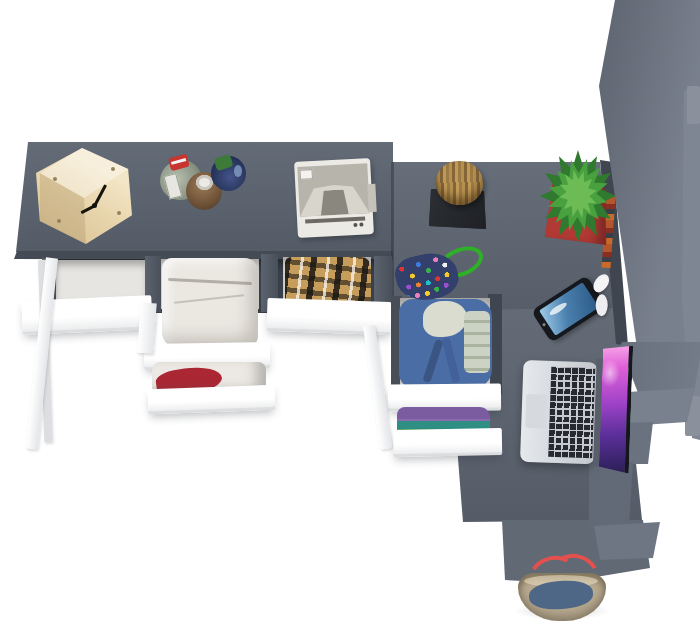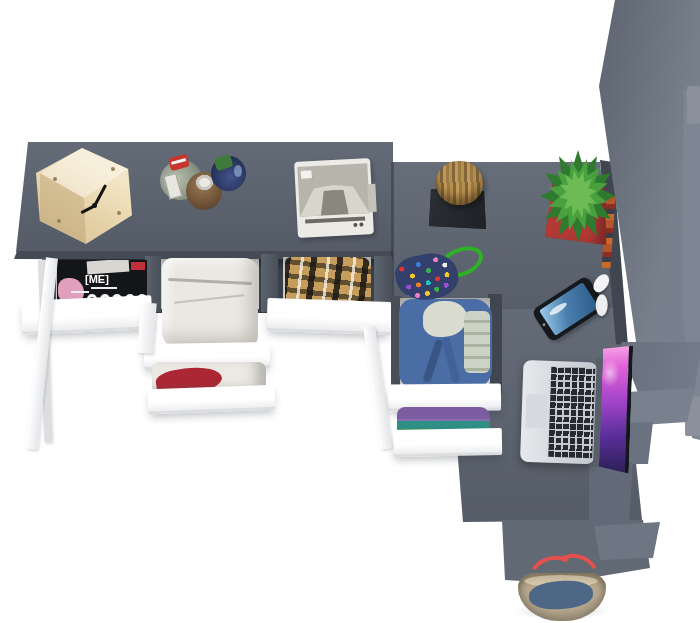--- a/index.html
+++ b/index.html
@@ -259,36 +259,20 @@
 
   <div class="abs" id="drawer-back"></div>
   <div class="bay" id="bay-1"></div>
   <div class="bay" id="bay-2"></div>
   <div class="bay" id="bay-3"></div>
   <div class="cheek" id="cheek-l"></div>
   <div class="cheek" id="cheek-r"></div>
   <div class="cheek" id="sep-1"></div>
   <div class="cheek" id="sep-2"></div>
 
-  <div class="abs" id="magazine" title="Magazines in left drawer">
-    <div class="pink1"></div>
-    <div class="pink2"></div>
-    <div class="whitepatch"></div>
-    <div class="redpatch"></div>
-    <div class="mtitle">[ME]</div>
-    <div class="tline t1"></div>
-    <div class="tline t2"></div>
-    <div class="dots">
-      <i></i>
-        <i></i>
-        <i></i>
-        <i></i>
-        <i></i>
-    </div>
-  </div>
   <div class="abs" id="trousers" title="Folded white trousers">
     <div class="band"></div>
     <div class="fold"></div>
   </div>
   <div class="abs" id="plaid" title="Plaid shirt in drawer"></div>
 
   <div class="front" id="front-1"></div>
   <div class="front" id="front-3"></div>
   <div class="front" id="front-2a"></div>
   <div class="abs" id="red-cloth" title="Red and white cloth">

